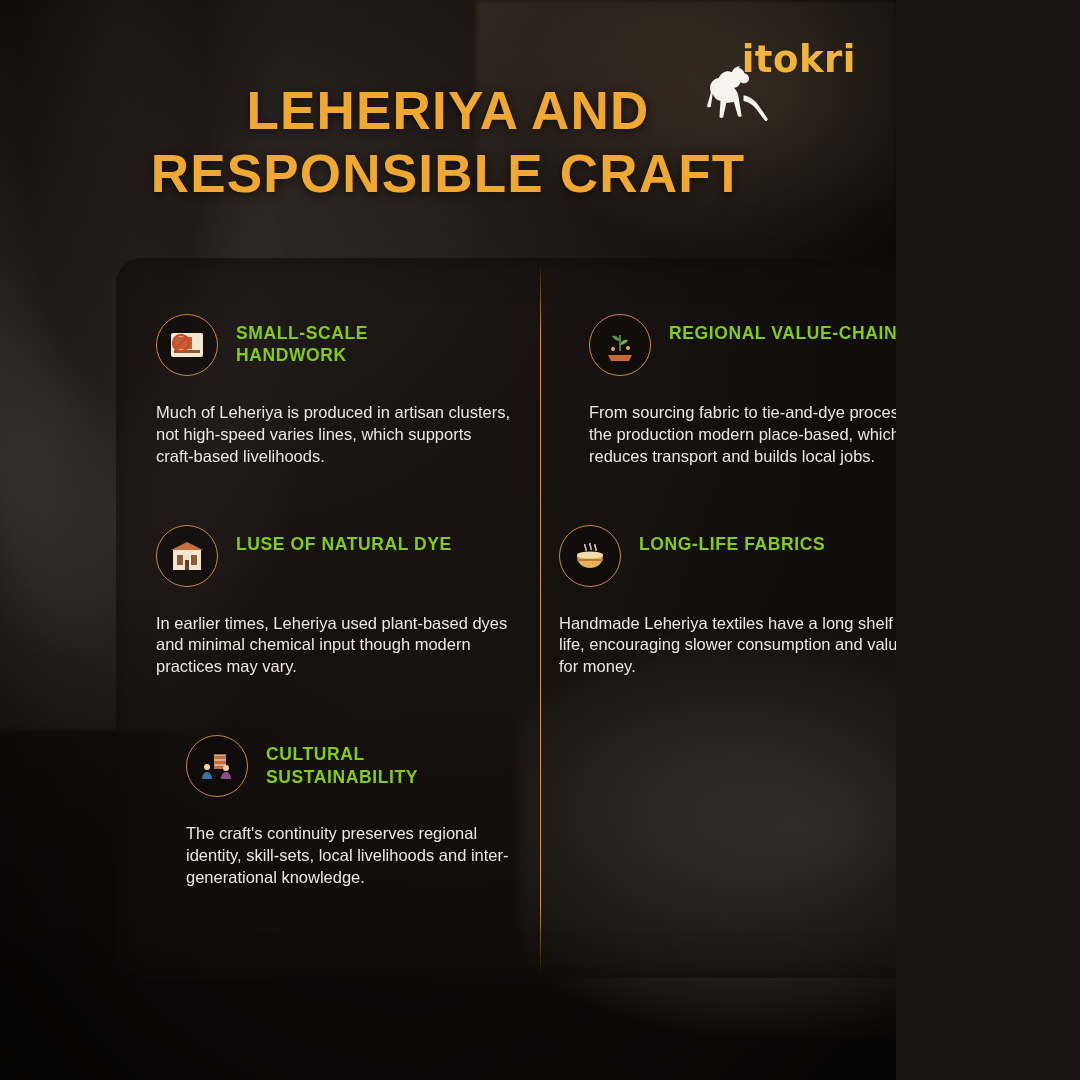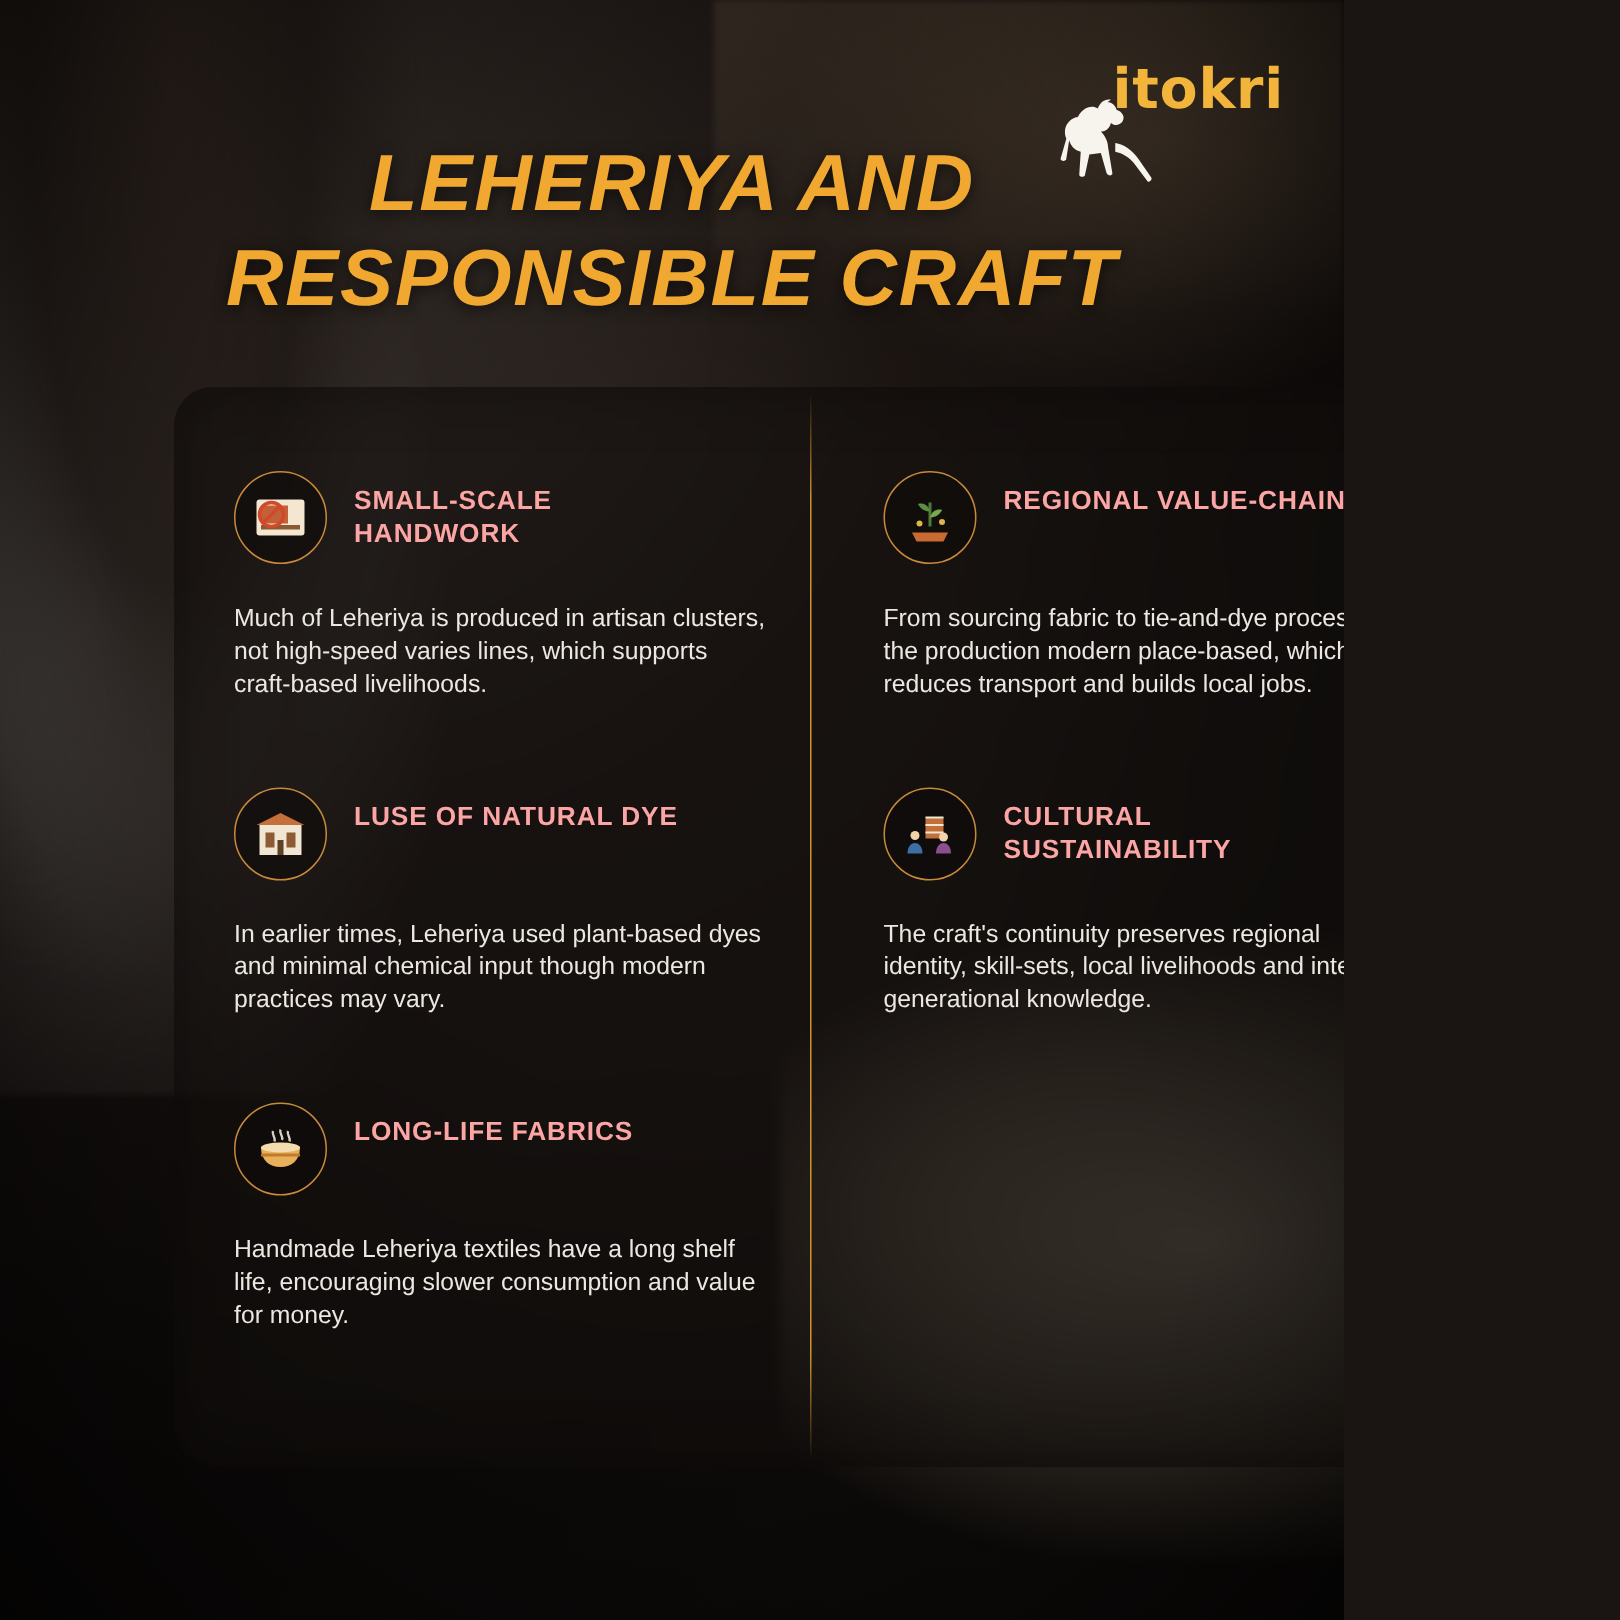--- a/index.html
+++ b/index.html
@@ -51,23 +51,22 @@
   
   .logo {
     position:absolute; right:40px; top:38px;
     font-size:37px; font-weight:bold; letter-spacing:0.5px;
     color:#f2b43a;
     font-family:"DejaVu Sans", sans-serif;
   }
 
   
   .title-wrap {
-    position:absolute; left:0; right:0; top:92px;
+    position:absolute; left:0; right:0; top:80px;
     text-align:center;
-    font-style:italic;
   }
   .title-line {
     font-size:53px;
     font-weight:bold;
     letter-spacing:1.2px;
     line-height:1.18;
     color:#f0a830;
     text-shadow:0 2px 10px rgba(0,0,0,0.6);
   }
   .camel {
@@ -109,21 +108,21 @@
     width:62px; height:62px;
     border-radius:50%;
     border:1.5px solid #c9893a;
     background:rgba(12,10,9,0.55);
     display:flex; align-items:center; justify-content:center;
     overflow:hidden;
   }
   .icon-badge svg { width:40px; height:40px; display:block; }
 
   .cell-title {
-    color:#fca5a5;
+    color:#84cc16;
     font-size:17.5px;
     font-weight:bold;
     letter-spacing:0.6px;
     line-height:1.28;
     text-transform:uppercase;
     padding-top:8px;
     max-width:235px;
   }
   .cell-body {
     margin-top:26px;
@@ -212,47 +211,47 @@
               <rect x="24" y="19" width="6" height="10" fill="#8c5a33"></rect>
               <rect x="18" y="24" width="4" height="10" fill="#5f4026"></rect>
             </svg>
           </div>
           <div class="cell-title">LUSE OF NATURAL DYE</div>
         </div>
         <div class="cell-body">In earlier times, Leheriya used plant-based dyes and minimal chemical input though modern practices may vary.</div>
       </div>
 
 
+      <div class="cell left">
+        <div class="head-row">
+          <div class="icon-badge">
+            <svg viewBox="0 0 40 40" aria-hidden="true">
+              <path d="M15 8c-1 3 2 4 1 7M20 7c-1 3 2 4 1 7M25 8c-1 3 2 4 1 7" stroke="#d8cfc2" stroke-width="1.6" fill="none"></path>
+              <path d="M7 19h26c0 8-5 13-13 13S7 27 7 19z" fill="#e8b05a"></path>
+              <ellipse cx="20" cy="19" rx="13" ry="3.4" fill="#f3dcae"></ellipse>
+              <path d="M7 24h26" stroke="#c07a2e" stroke-width="2"></path>
+            </svg>
+          </div>
+          <div class="cell-title">LONG-LIFE FABRICS</div>
+        </div>
+        <div class="cell-body">Handmade Leheriya textiles have a long shelf life, encouraging slower consumption and value for money.</div>
+      </div>
+
       <div class="cell right">
         <div class="head-row">
           <div class="icon-badge">
             <svg viewBox="0 0 40 40" aria-hidden="true">
               <rect x="17" y="9" width="12" height="14" fill="#c1703a"></rect>
               <path d="M17 9h12M17 14h12M17 19h12" stroke="#f1e6d4" stroke-width="1.2"></path>
               <circle cx="10" cy="21" r="3" fill="#f0d2ab"></circle>
               <path d="M5 33c0-4 2-7 5-7s5 3 5 7z" fill="#3f6ea3"></path>
               <circle cx="29" cy="22" r="3" fill="#f0d2ab"></circle>
               <path d="M24 33c0-4 2-7 5-7s5 3 5 7z" fill="#8a4f8e"></path>
             </svg>
           </div>
           <div class="cell-title">CULTURAL SUSTAINABILITY</div>
         </div>
         <div class="cell-body">The craft's continuity preserves regional identity, skill-sets, local livelihoods and inter-generational knowledge.</div>
       </div>
 
-      <div class="cell left">
-        <div class="head-row">
-          <div class="icon-badge">
-            <svg viewBox="0 0 40 40" aria-hidden="true">
-              <path d="M15 8c-1 3 2 4 1 7M20 7c-1 3 2 4 1 7M25 8c-1 3 2 4 1 7" stroke="#d8cfc2" stroke-width="1.6" fill="none"></path>
-              <path d="M7 19h26c0 8-5 13-13 13S7 27 7 19z" fill="#e8b05a"></path>
-              <ellipse cx="20" cy="19" rx="13" ry="3.4" fill="#f3dcae"></ellipse>
-              <path d="M7 24h26" stroke="#c07a2e" stroke-width="2"></path>
-            </svg>
-          </div>
-          <div class="cell-title">LONG-LIFE FABRICS</div>
-        </div>
-        <div class="cell-body">Handmade Leheriya textiles have a long shelf life, encouraging slower consumption and value for money.</div>
-      </div>
-
     </div>
   </div>
 </div>
 
 </body></html>

